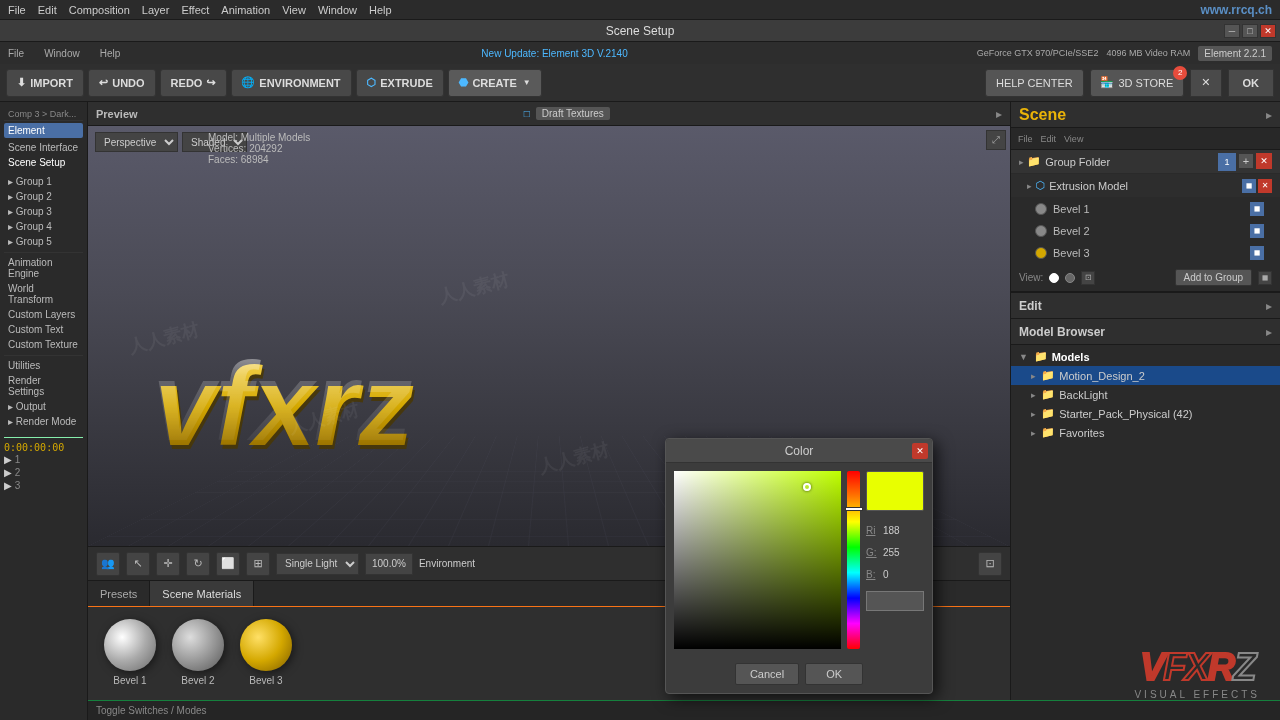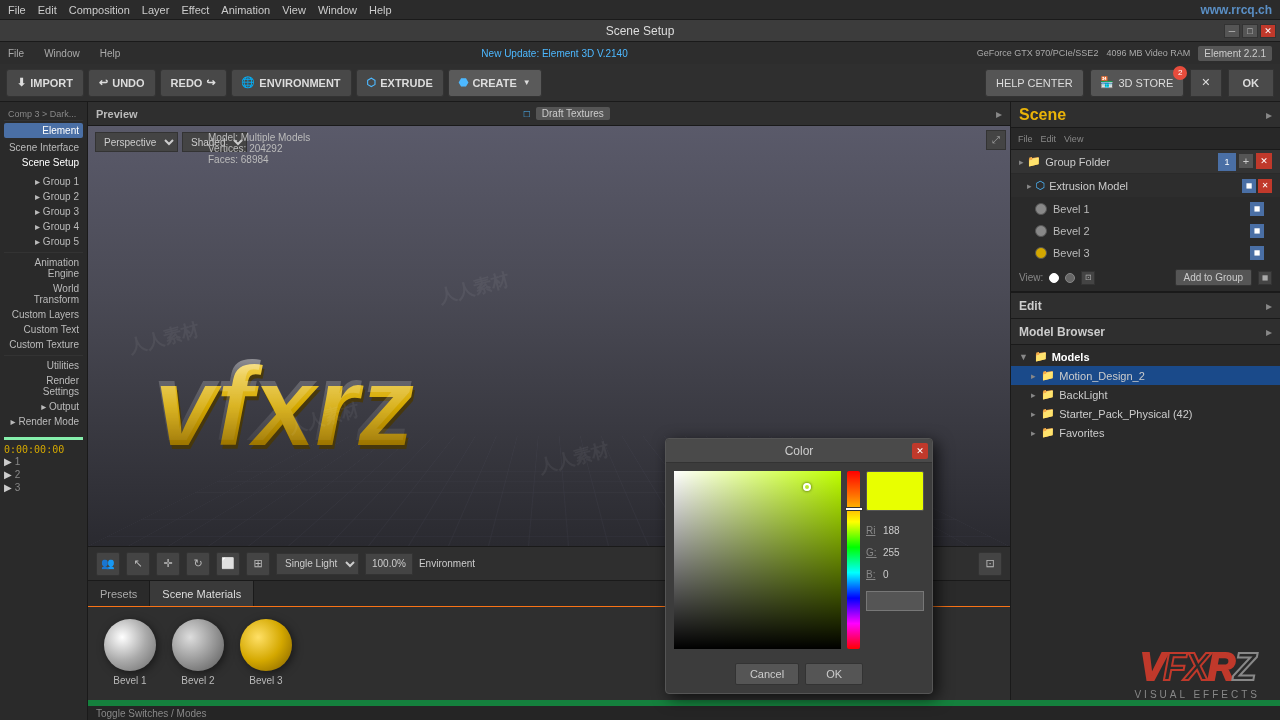--- a/index.html
+++ b/index.html
@@ -185,21 +185,20 @@
       border-right: 1px solid #1a1a1a;
       padding: 4px;
       font-size: 10px;
       overflow-y: auto;
     }
     .sidebar-group {
       padding: 2px 4px;
       cursor: pointer;
       color: #bbb;
       border-radius: 2px;
-      text-align: right;
     }
     .sidebar-group.active { color: #4db8ff; }
     .sidebar-header {
       font-size: 9px;
       color: #888;
       padding: 3px 4px 1px;
       border-bottom: 1px solid #333;
       margin-bottom: 2px;
     }
 
@@ -805,21 +804,21 @@
     .vfx-logo-sub { color: #888; font-size: 10px; letter-spacing: 3px; }
 
     
     #status-bar {
       position: absolute;
       bottom: 0;
       left: 88px;
       right: 0;
       height: 20px;
       background: #252525;
-      border-top: 6px solid #15803d;
+      border-top: 1px solid #15803d;
       display: flex;
       align-items: center;
       padding: 0 8px;
       gap: 12px;
       font-size: 10px;
       color: #888;
       z-index: 1;
     }
   </style>
 </head>
@@ -920,21 +919,21 @@
     <div class="sidebar-group">World Transform</div>
     <div class="sidebar-group">Custom Layers</div>
     <div class="sidebar-group">Custom Text</div>
     <div class="sidebar-group">Custom Texture</div>
     <div style="height:4px;border-bottom:1px solid #333;margin-bottom:2px;"></div>
     <div class="sidebar-group">Utilities</div>
     <div class="sidebar-group">Render Settings</div>
     <div class="sidebar-group">▸ Output</div>
     <div class="sidebar-group">▸ Render Mode</div>
 
-    <div style="margin-top:8px;border-top:3px solid #86efac;padding-top:4px;">
+    <div style="margin-top:8px;border-top:1px solid #86efac;padding-top:4px;">
       <div class="rq-timer">0:00:00:00</div>
       <div class="rq-layer">
         <span>▶</span>
         <span class="rq-num">1</span>
       </div>
       <div class="rq-layer">
         <span>▶</span>
         <span class="rq-num">2</span>
       </div>
       <div class="rq-layer">

